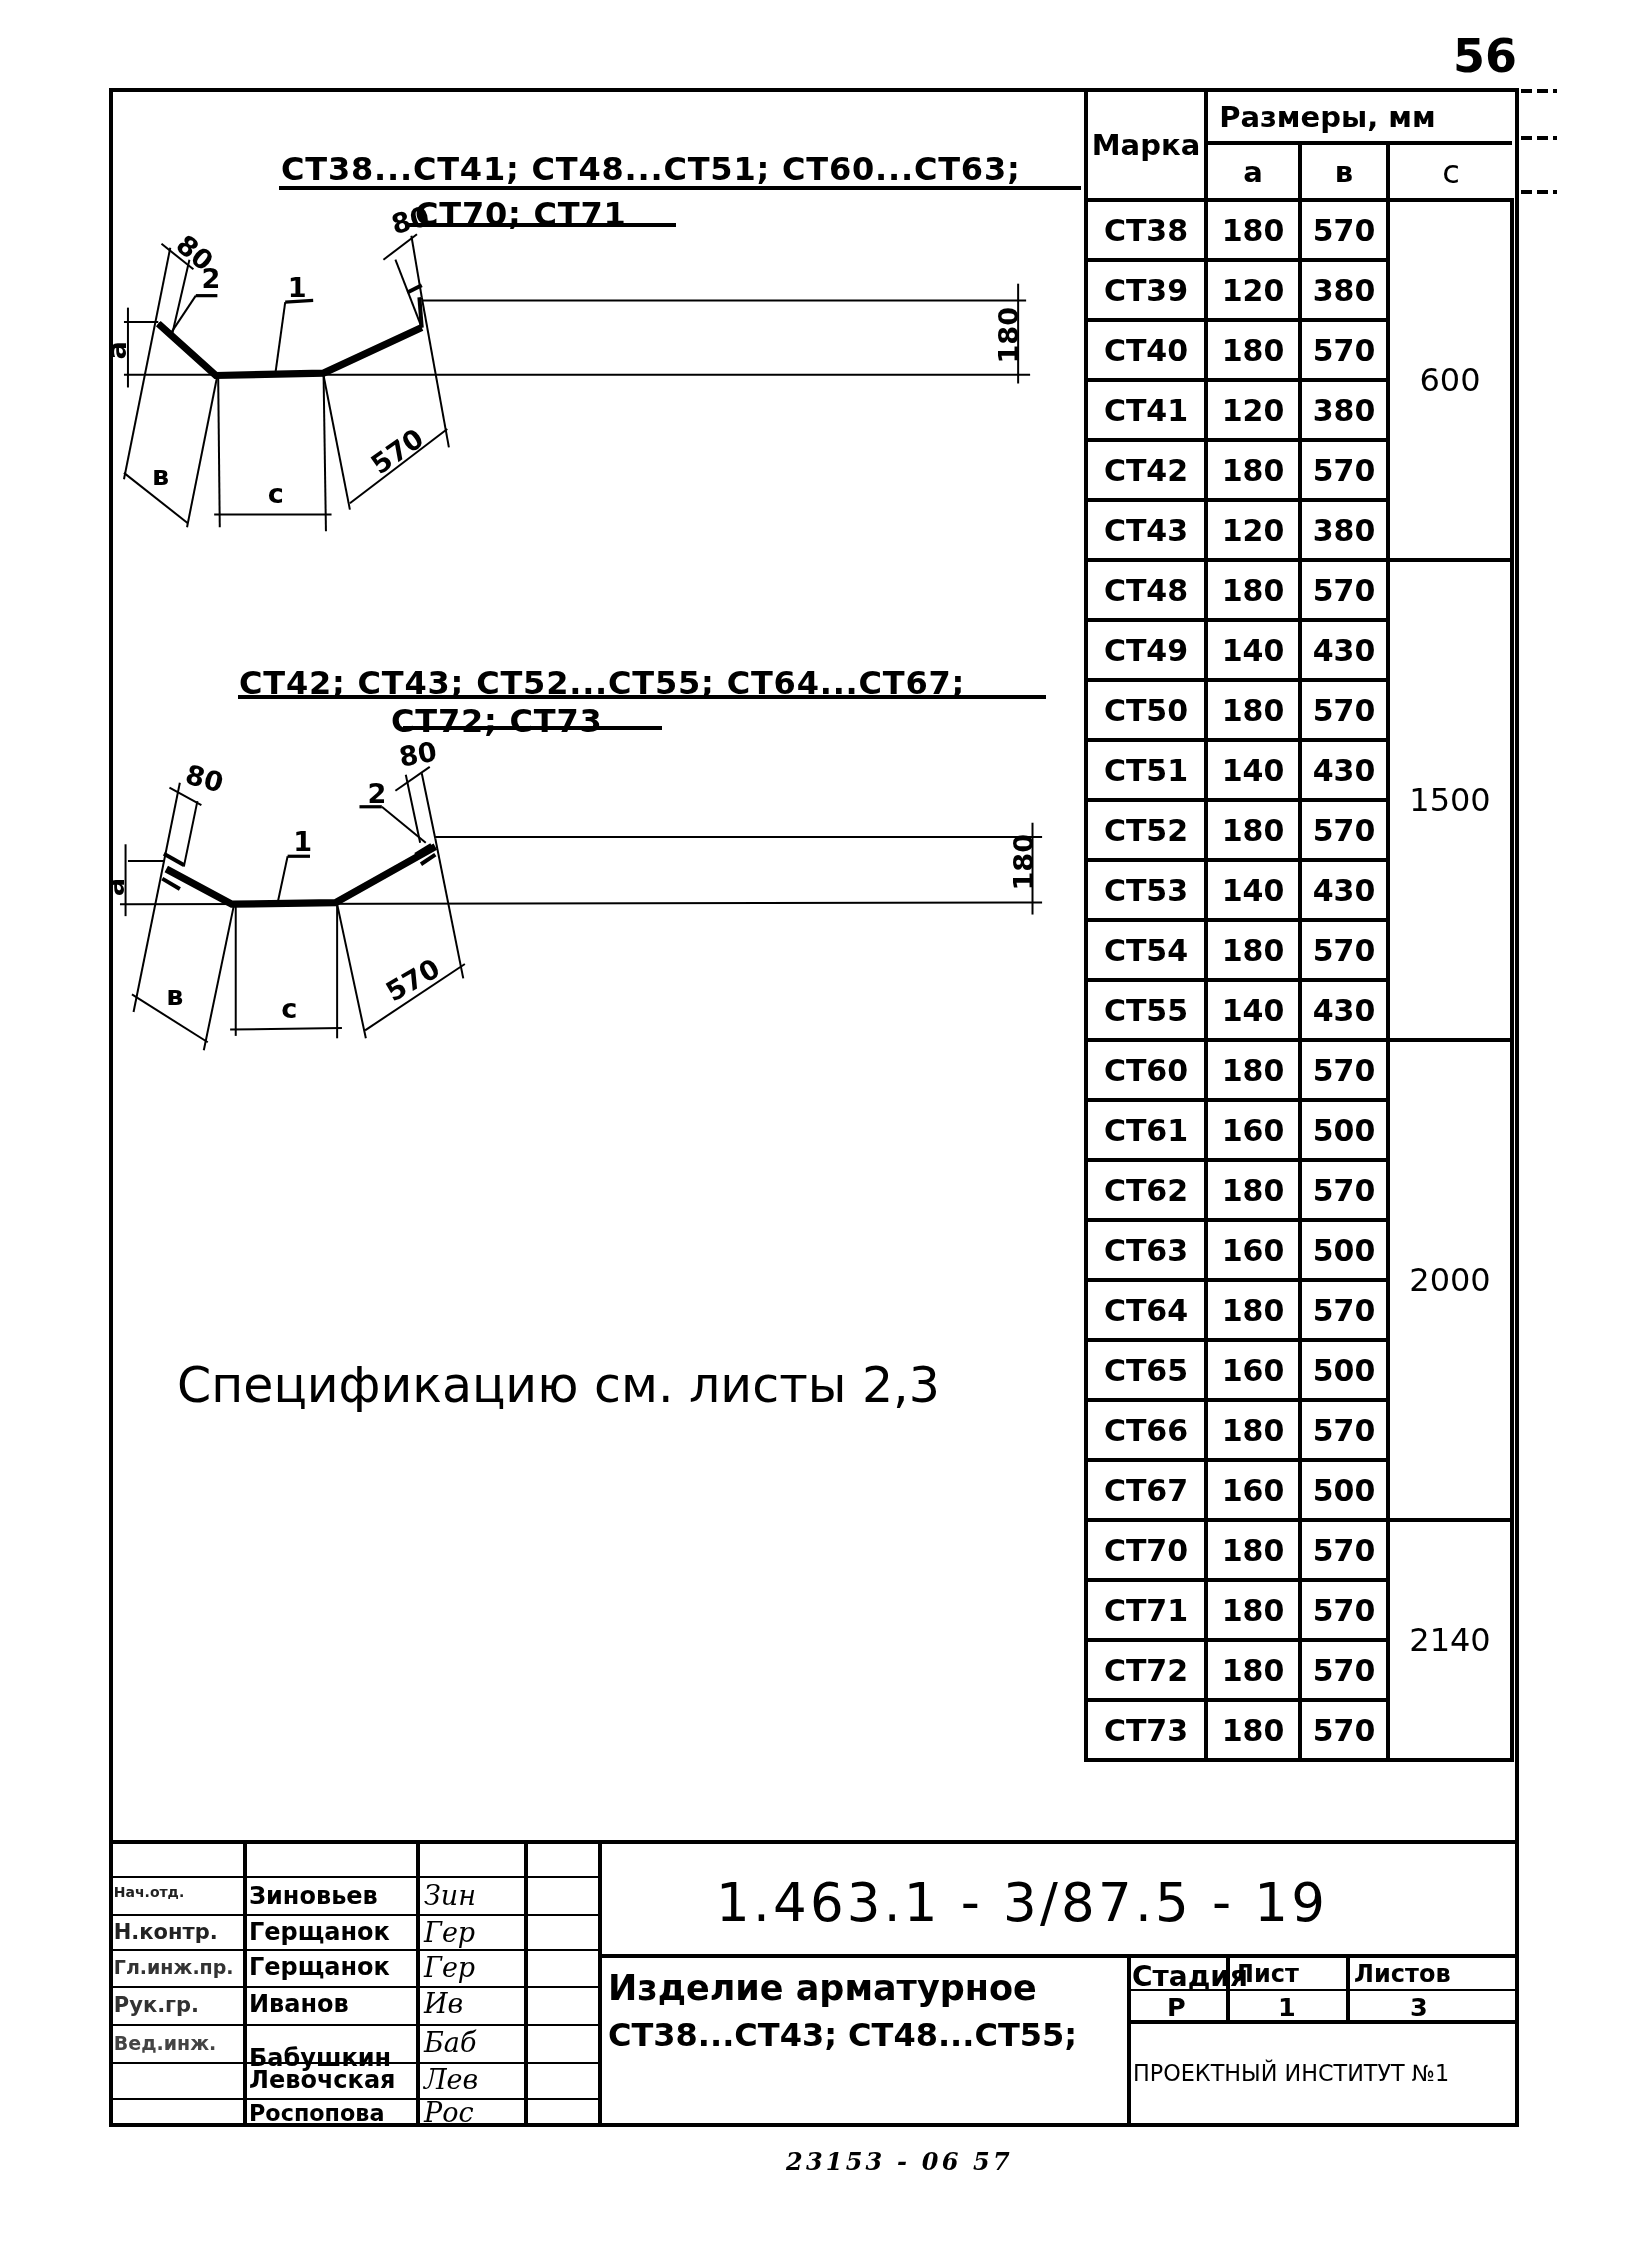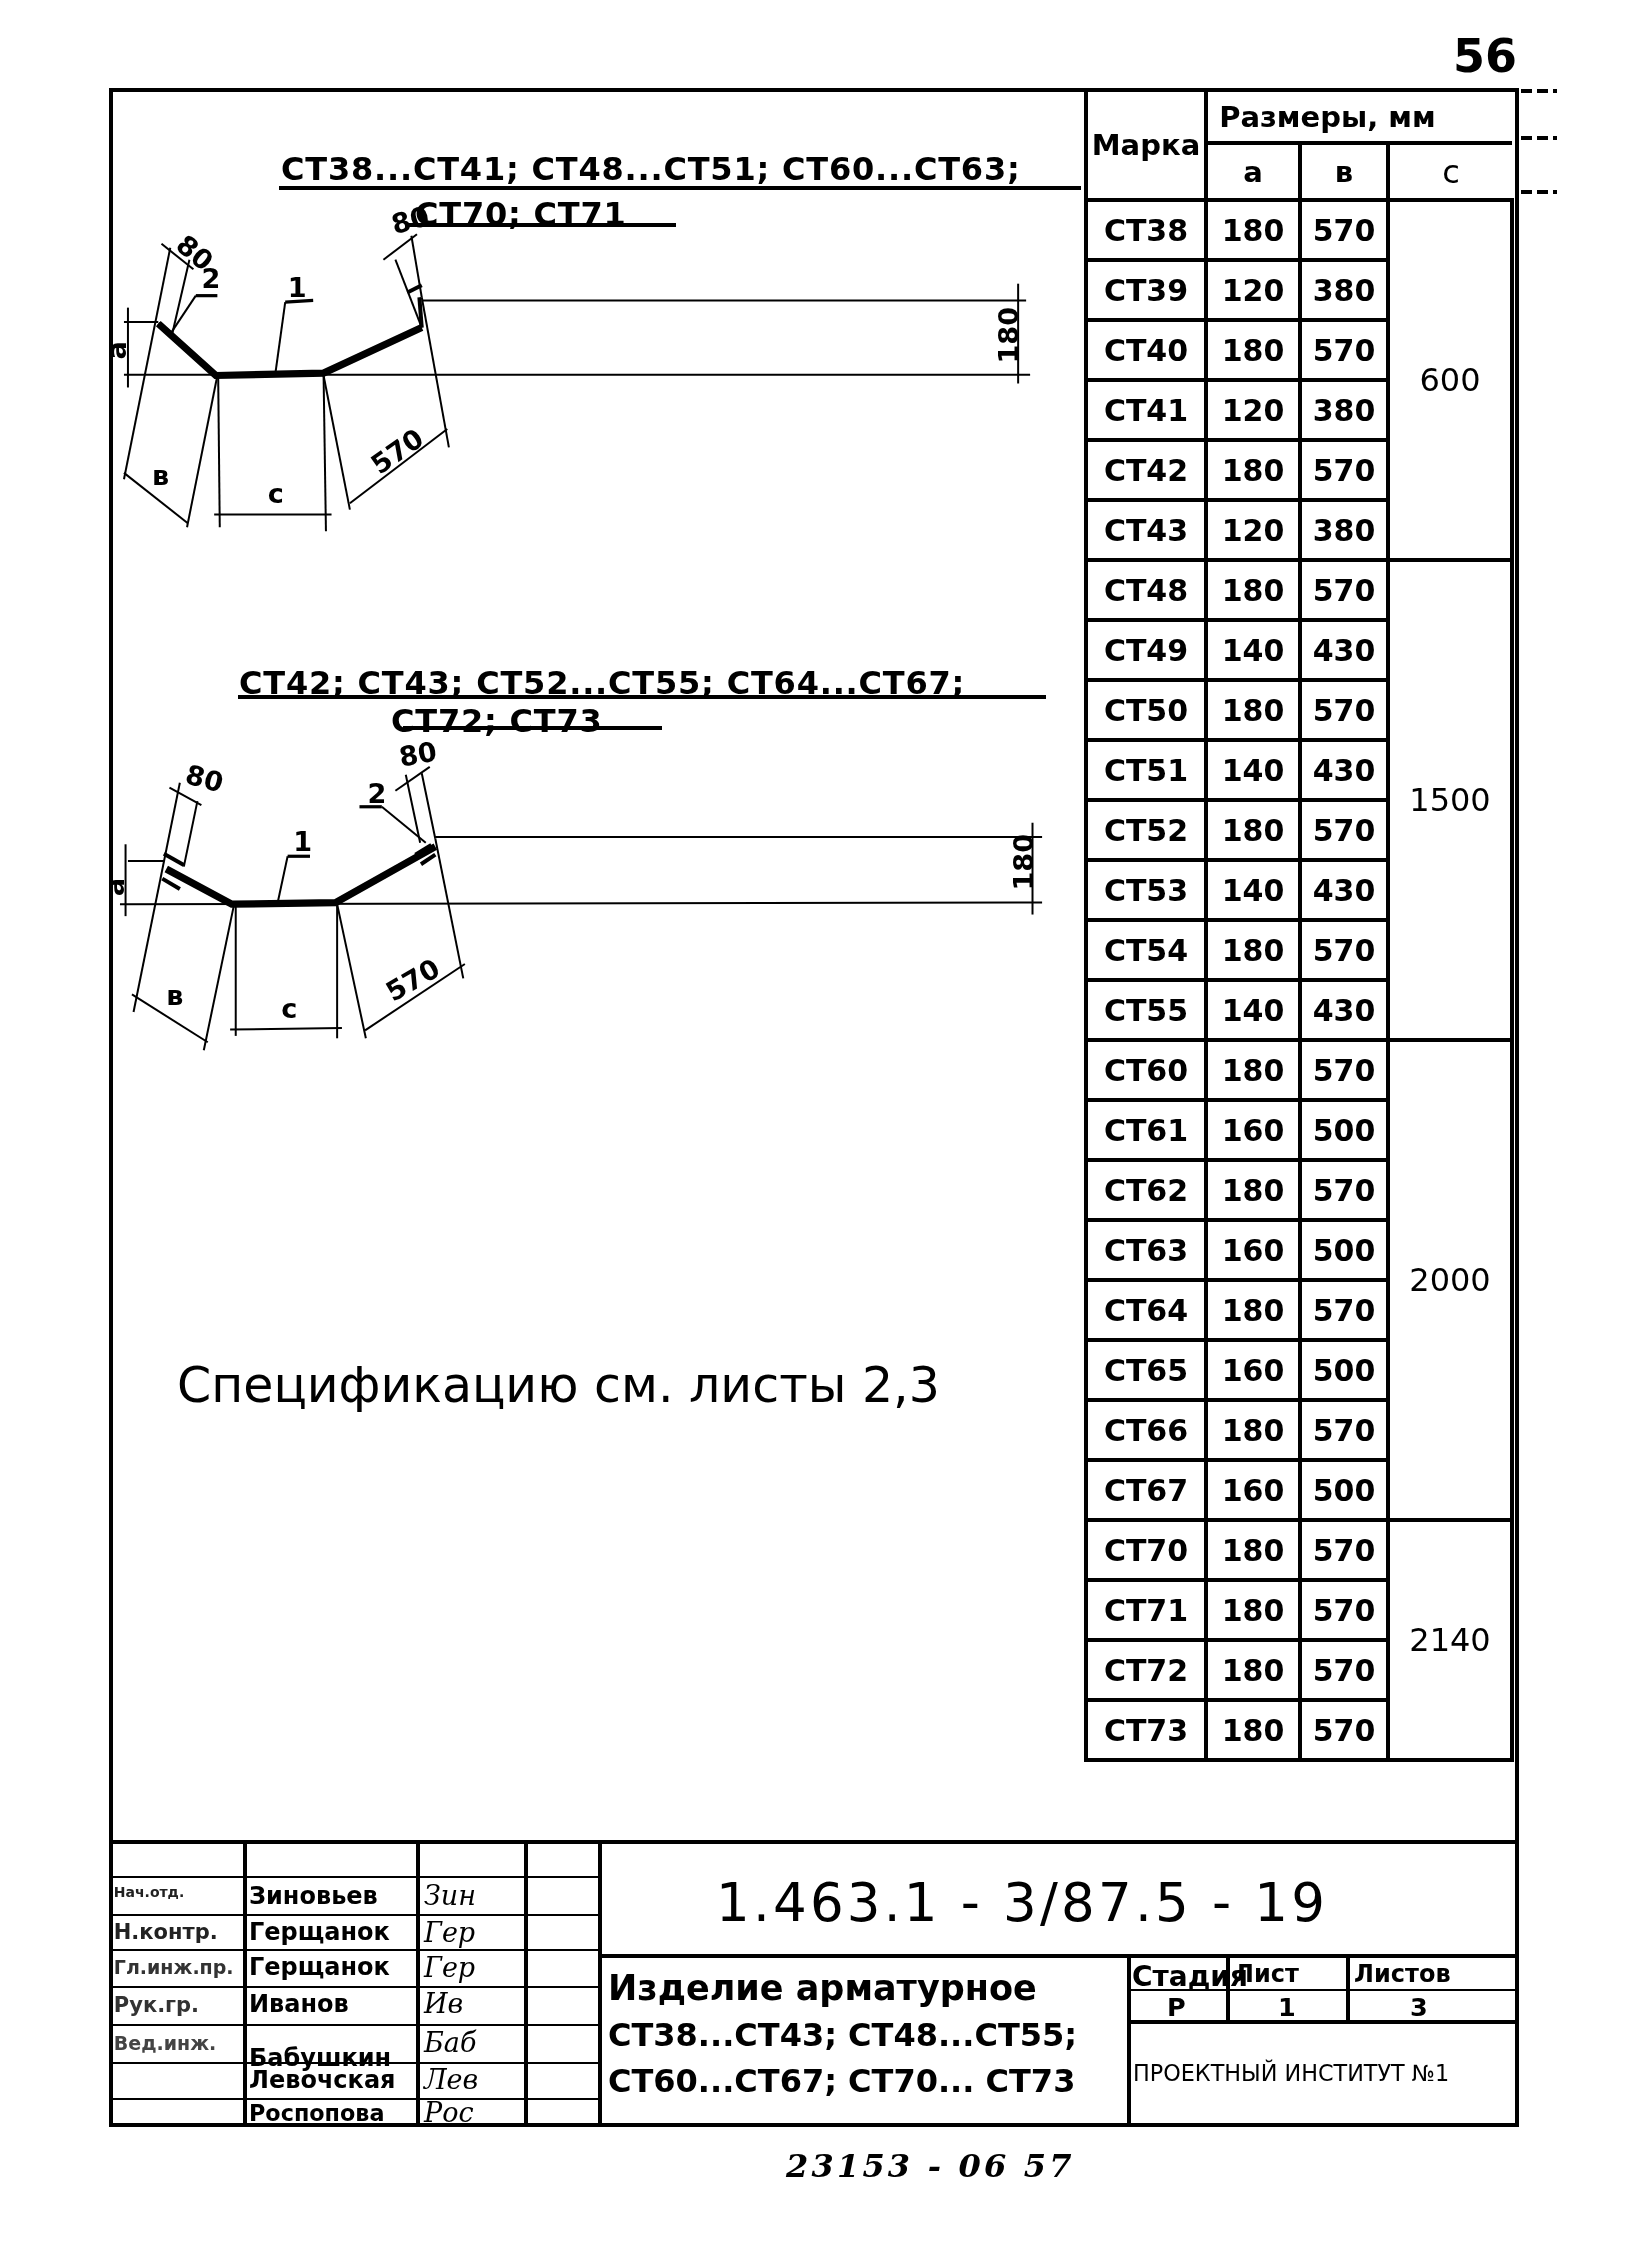--- a/index.html
+++ b/index.html
@@ -36,21 +36,21 @@
   .uline { position: absolute; height: 4px; background: #000; }
   .note { position: absolute; left: 177px; top: 1357px; font-size: 49px; font-family: "DejaVu Sans", sans-serif; }
 
   
   .tb { position: absolute; }
   .tb-line-h { position: absolute; background: #000; height: 4px; }
   .tb-line-v { position: absolute; background: #000; width: 4px; }
   .tb-text { position: absolute; white-space: nowrap; font-family: "DejaVu Sans", sans-serif; font-weight: bold; }
   .sig { position: absolute; font-family: "DejaVu Serif", serif; font-style: italic; font-size: 27px; }
   .bottom-code { position: absolute; left: 786px; top: 2147px; font-family: "DejaVu Serif", serif;
-                 font-style: italic; font-weight: bold; font-size: 32px; letter-spacing: 3.2px; }
+                 font-style: italic; font-weight: bold; font-size: 24px; letter-spacing: 3.2px; }
 </style>
 </head>
 <body>
 
 <div class="abs hand page-num">56</div>
 <div class="frame"></div>
 <div class="abs dash-top"></div>
 <div class="abs dash-mid"></div>
 <div class="abs dash-bot"></div>
 
@@ -360,21 +360,20 @@
   <div class="tb-text" style="left:140px; top:226px; font-size:24px;">Левочская</div>
   <div class="sig" style="left:315px; top:224px;">Лев</div>
 
   <div class="tb-text" style="left:140px; top:260px; font-size:22.3px;">Роспопова</div>
   <div class="sig" style="left:315px; top:257px;">Рос</div>
 
   <div class="tb-text" style="left:607px; top:32px; font-size:53px; font-weight:normal; letter-spacing:3.2px;">1.463.1 - 3/87.5 - 19</div>
 
   <div class="tb-text" style="left:499px; top:128px; font-size:35px;">Изделие арматурное</div>
   <div class="tb-text" style="left:499px; top:176px; font-size:32px;">СТ38...СТ43; СТ48...СТ55;</div>
-  <div class="tb-text" style="left:499px; top:222px; font-size:32px;">СТ60...СТ67; СТ70... СТ73</div>
 
   <div class="tb-text" style="left:1023px; top:120px; font-size:28px;">Стадия</div>
   <div class="tb-text" style="left:1125px; top:120px; font-size:24px;">Лист</div>
   <div class="tb-text" style="left:1245px; top:120px; font-size:24px;">Листов</div>
   <div class="tb-text" style="left:1058px; top:152px; font-size:25.5px;">Р</div>
   <div class="tb-text" style="left:1169px; top:152px; font-size:25.5px;">1</div>
   <div class="tb-text" style="left:1301px; top:152px; font-size:25.5px;">3</div>
 
   <div class="tb-text" style="left:1024px; top:220px; font-size:22.3px; font-weight:normal;">ПРОЕКТНЫЙ ИНСТИТУТ №1</div>
 </div>

